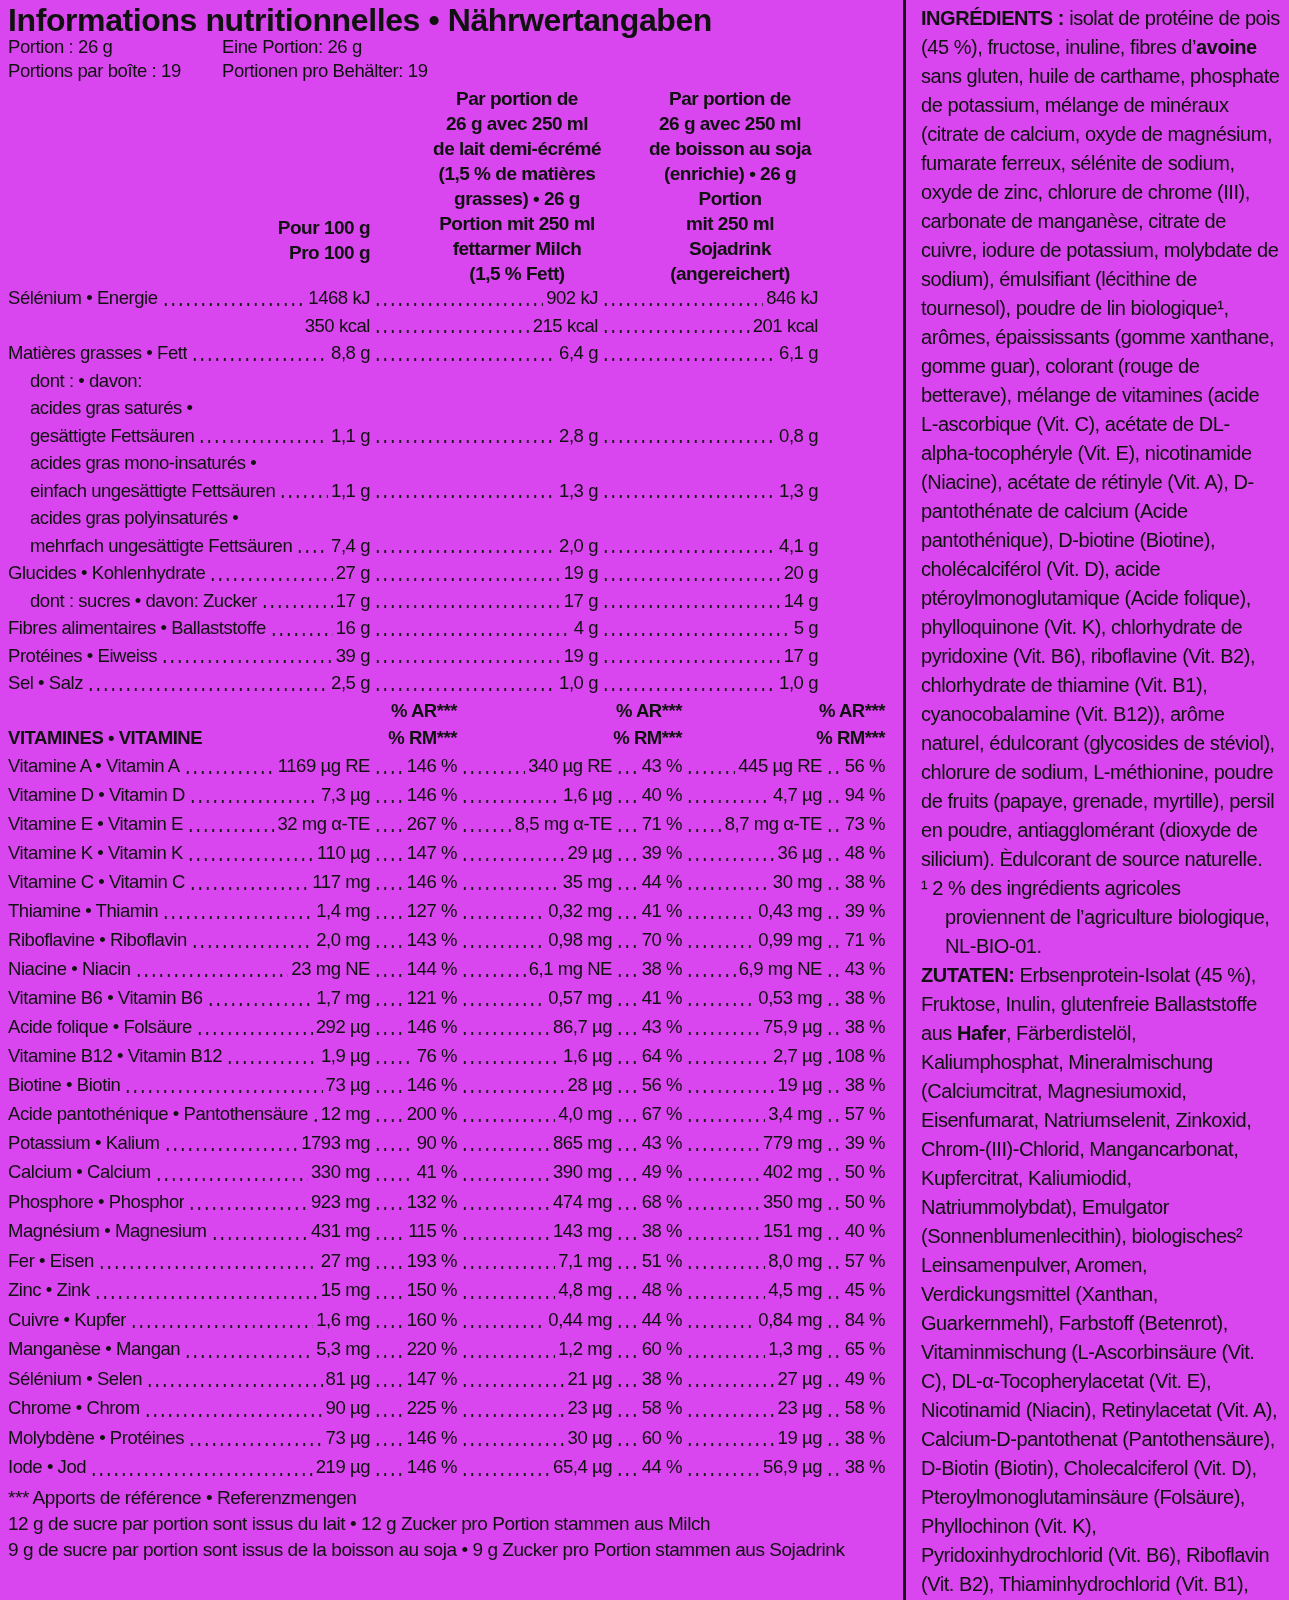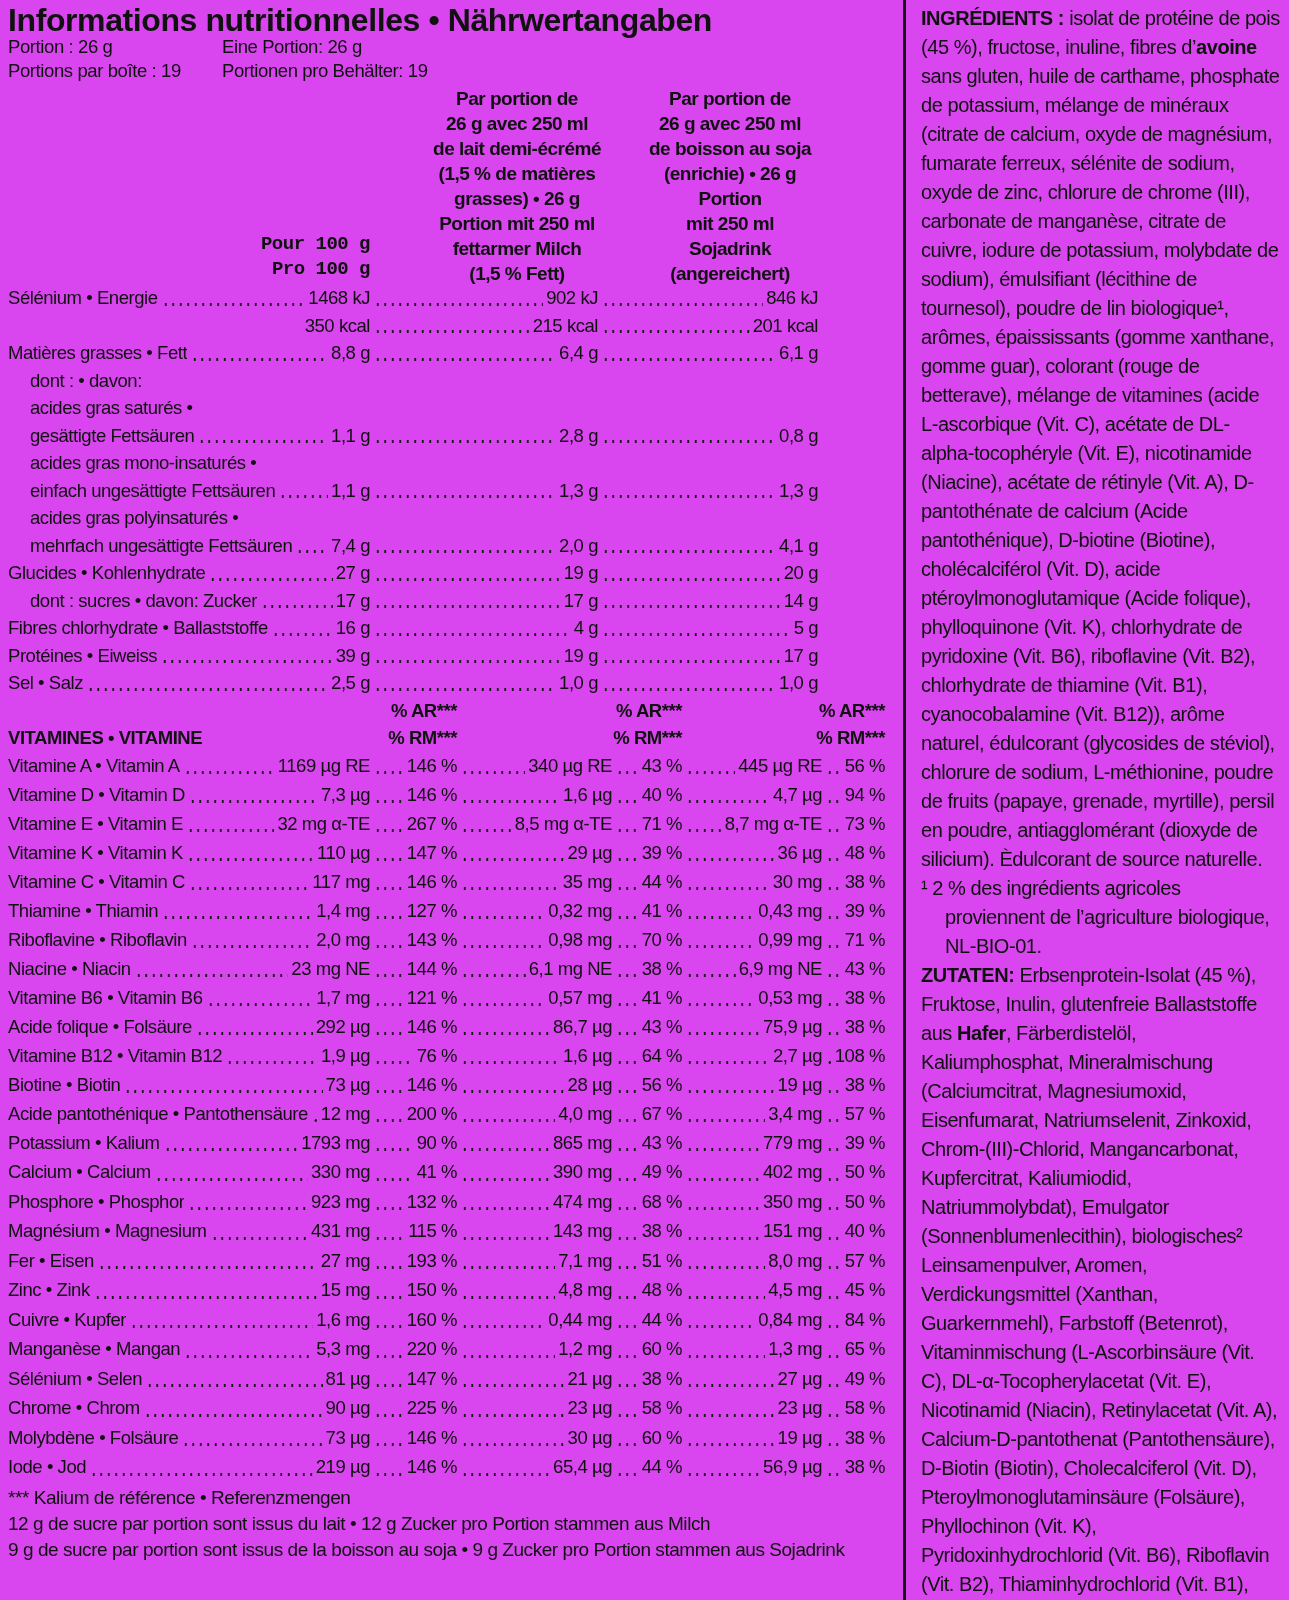--- a/index.html
+++ b/index.html
@@ -6,21 +6,21 @@
   .page{position:relative;width:1289px;height:1600px;background:#d946ef;color:#111;
         font-family:"Liberation Sans","DejaVu Sans",sans-serif;overflow:hidden;}
   
   #main{position:absolute;left:8px;top:2px;width:878px;}
   #title{font-size:32px;font-weight:bold;letter-spacing:-0.4px;white-space:nowrap;height:34px;}
   .srow{position:relative;height:24px;font-size:18.5px;letter-spacing:-0.4px;}
   .srow .fr{position:absolute;left:0;white-space:nowrap;}
   .srow .de{position:absolute;left:184px;white-space:nowrap;margin-left:30px;}
   
   #colhdrs{position:relative;height:200px;font-size:19px;line-height:25px;font-weight:bold;letter-spacing:-0.5px;}
-  #h100{position:absolute;left:232px;bottom:2px;width:130px;text-align:right;font-family:Liberation Mono, monospace;}
+  #h100{position:absolute;left:232px;bottom:19px;width:130px;text-align:right;}
   #hmilk{position:absolute;left:374px;top:2px;width:270px;text-align:center;}
   #hsoy{position:absolute;left:587px;top:2px;width:270px;text-align:center;}
   #colhdrs div div{white-space:nowrap;}
   
   .row{display:flex;align-items:baseline;font-size:18.5px;letter-spacing:-0.45px;}
   #macro-rows .row{width:810px;line-height:27.5px;}
   .hdr-pct{width:877px;line-height:27px;font-weight:bold;}
   #vitamin-rows .row{width:877px;line-height:29px;}
   #mineral-rows .row{width:877px;line-height:29.5px;}
   .row-title{width:877px;line-height:29px;}
@@ -218,21 +218,21 @@
           <div class="cell m2">
             <span class="dt"></span>
             <span class="tx">17 g</span>
           </div>
           <div class="cell m3">
             <span class="dt"></span>
             <span class="tx">14 g</span>
           </div>
         </div>
         <div class="row">
-          <span class="lbl">Fibres chlorhydrate • Ballaststoffe</span>
+          <span class="lbl">Fibres alimentaires • Ballaststoffe</span>
           <div class="cell c1">
             <span class="dt"></span>
             <span class="tx">16 g</span>
           </div>
           <div class="cell m2">
             <span class="dt"></span>
             <span class="tx">4 g</span>
           </div>
           <div class="cell m3">
             <span class="dt"></span>
@@ -922,21 +922,21 @@
           <div class="cell wv3">
             <span class="dt"></span>
             <span class="tx">23 µg</span>
           </div>
           <div class="cell wp3">
             <span class="dt"></span>
             <span class="tx">58 %</span>
           </div>
         </div>
         <div class="row">
-          <span class="lbl">Molybdène • Folsäure</span>
+          <span class="lbl">Molybdène • Protéines</span>
           <div class="cell c1">
             <span class="dt"></span>
             <span class="tx">73 µg</span>
           </div>
           <div class="cell wp1">
             <span class="dt"></span>
             <span class="tx">146 %</span>
           </div>
           <div class="cell wv2">
             <span class="dt"></span>
@@ -978,21 +978,21 @@
             <span class="tx">56,9 µg</span>
           </div>
           <div class="cell wp3">
             <span class="dt"></span>
             <span class="tx">38 %</span>
           </div>
         </div>
       </div>
 
     <div id="footnotes">
-      <div>*** Kalium de référence • Referenzmengen</div>
+      <div>*** Apports de référence • Referenzmengen</div>
       <div>12 g de sucre par portion sont issus du lait • 12 g Zucker pro Portion stammen aus Milch</div>
       <div>9 g de sucre par portion sont issus de la boisson au soja • 9 g Zucker pro Portion stammen aus Sojadrink</div>
     </div>
   </div>
 
   <div id="divider"></div>
 
   <div id="sidebar">
     <p class="ing"><b>INGRÉDIENTS :</b><span> isolat de protéine de pois (45 %), fructose, inuline, fibres d’</span><b>avoine</b><span> sans gluten, huile de carthame, phosphate de potassium, mélange de minéraux (citrate de calcium, oxyde de magnésium, fumarate ferreux, sélénite de sodium, oxyde de zinc, chlorure de chrome (III), carbonate de manganèse, citrate de cuivre, iodure de potassium, molybdate de sodium), émulsifiant (lécithine de tournesol), poudre de lin biologique¹, arômes, épaississants (gomme xanthane, gomme guar), colorant (rouge de betterave), mélange de vitamines (acide L-ascorbique (Vit. C), acétate de DL-alpha-tocophéryle (Vit. E), nicotinamide (Niacine), acétate de rétinyle (Vit. A), D-pantothénate de calcium (Acide pantothénique), D-biotine (Biotine), cholécalciférol (Vit. D), acide ptéroylmonoglutamique (Acide folique), phylloquinone (Vit. K), chlorhydrate de pyridoxine (Vit. B6), riboflavine (Vit. B2), chlorhydrate de thiamine (Vit. B1), cyanocobalamine (Vit. B12)), arôme naturel, édulcorant (glycosides de stéviol), chlorure de sodium, L-méthionine, poudre de fruits (papaye, grenade, myrtille), persil en poudre, antiagglomérant (dioxyde de silicium). Èdulcorant de source naturelle.</span></p>
     <p class="fnote">¹ 2 % des ingrédients agricoles proviennent de l’agriculture biologique, NL-BIO-01.</p>

